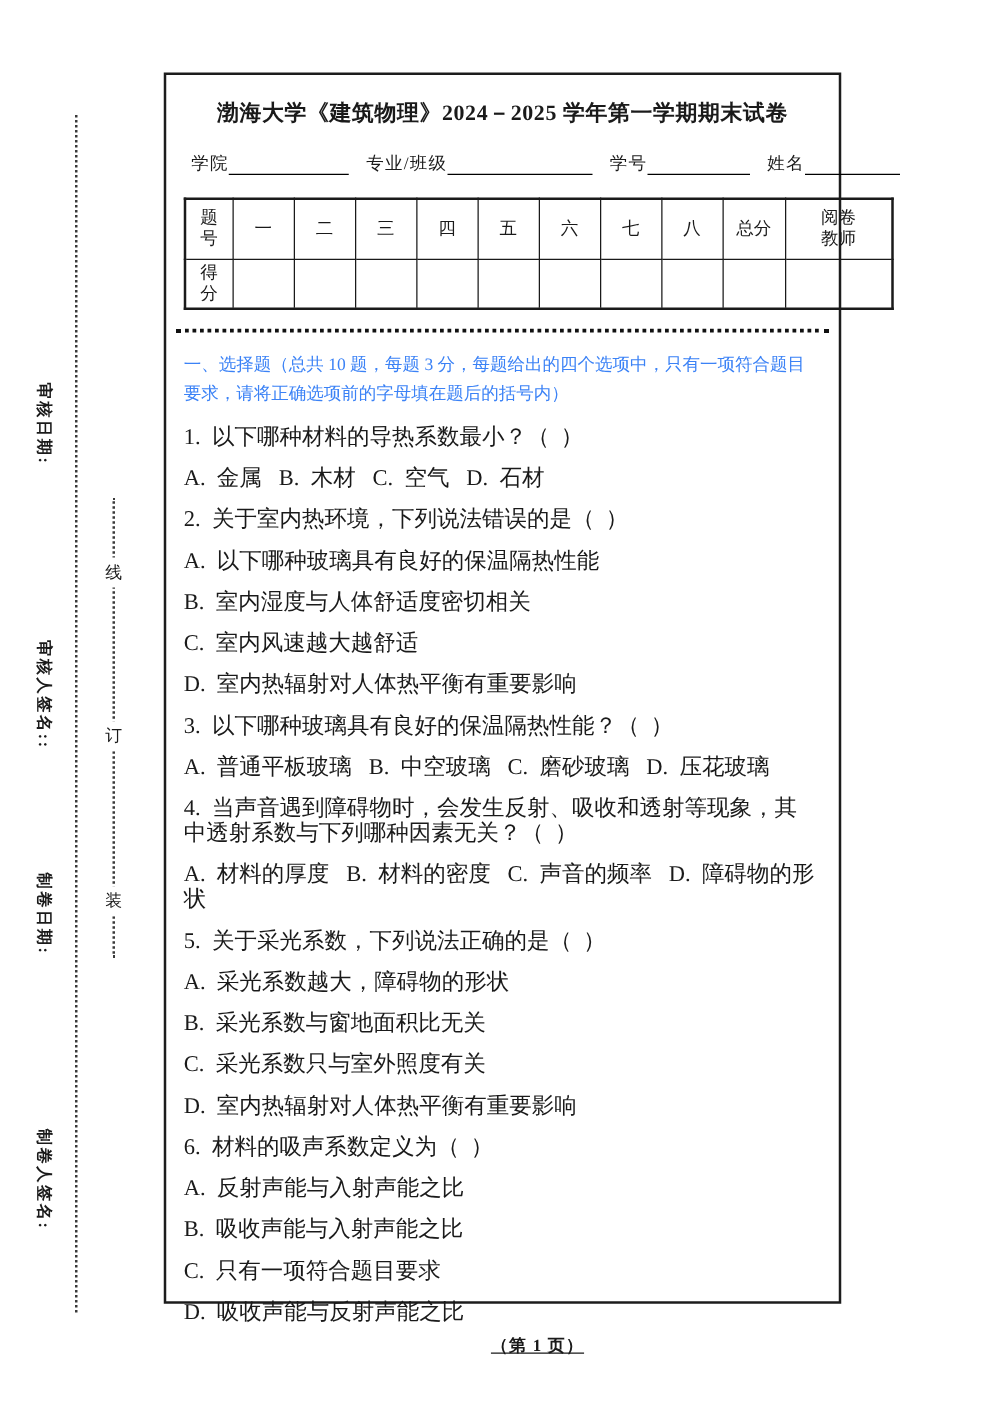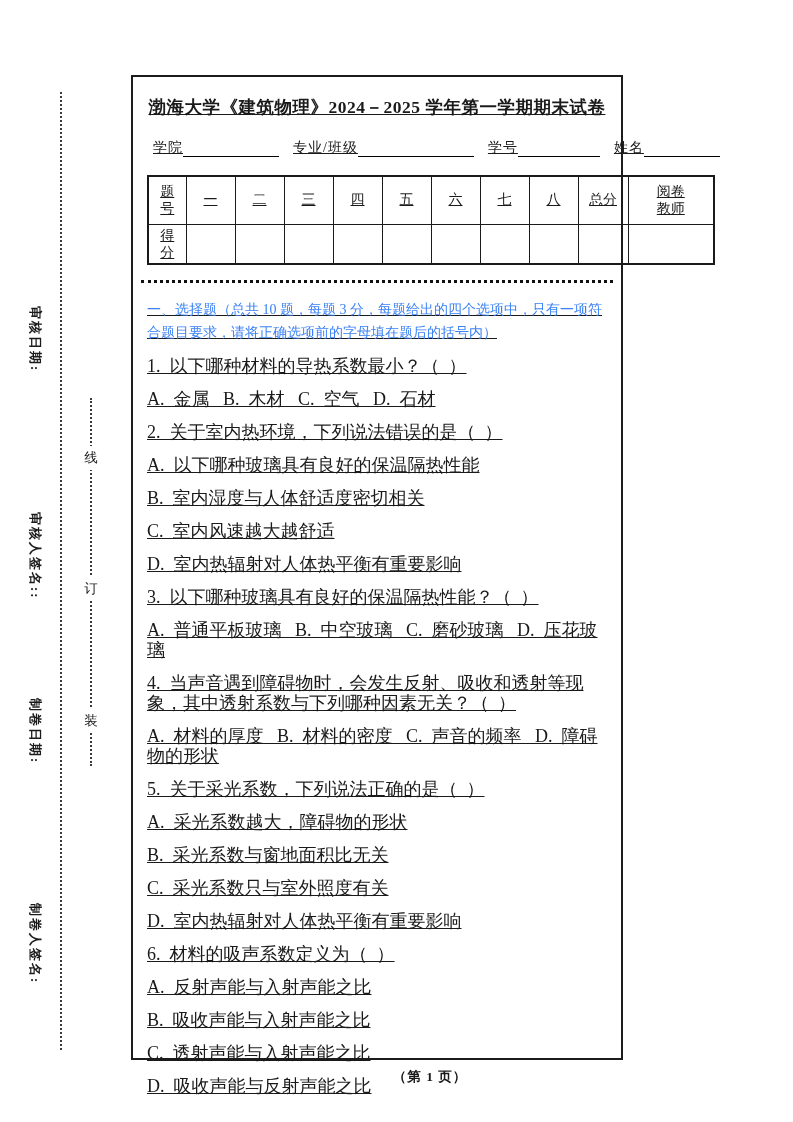--- a/index.html
+++ b/index.html
@@ -29,25 +29,24 @@
   .dotline-b { left: 90px; top: 398px; height: 368px; }
   .bchar {
     position: absolute; left: 83px; width: 16px;
     background: #fff; text-align: center;
     font-size: 13.5px; padding: 3px 0;
   }
 
   
   .sheet {
     position: absolute;
-    left: 131px; top: 75px;
-    width: 492px; height: 985px;
+    left: 131px; top: 58px;
+    width: 542px; height: 985px;
     border: 2px solid #1c1c1c;
     padding: 12px 14px 0 14px;
-    text-decoration: underline;
   }
   h1.title {
     margin: 6px 0 0 0;
     text-align: center;
     font-size: 17.5px;
     font-weight: bold;
     letter-spacing: 0.5px;
   }
   .info-line { margin-top: 20px; font-size: 14px; padding-left: 6px; white-space: nowrap; }
   .info-line .lbl { letter-spacing: 1px; text-align: right; }
@@ -91,20 +90,21 @@
   }
 
   .footer {
     position: absolute;
     left: 131px; top: 1068px;
     width: 598px;
     text-align: center;
     font-size: 13.5px;
     font-weight: bold;
     letter-spacing: 1px;
+    text-decoration: underline;
   }
 </style>
 </head>
 <body>
 
 <div class="page">
 
   <aside>
     <div class="v-label" style="top:306px">审核日期:</div>
     <div class="v-label" style="top:512px">审核人签名::</div>
@@ -196,21 +196,21 @@
 
       <p class="q">5.  关于采光系数，下列说法正确的是（  ）</p>
       <p class="q">A.  采光系数越大，障碍物的形状</p>
       <p class="q">B.  采光系数与窗地面积比无关</p>
       <p class="q">C.  采光系数只与室外照度有关</p>
       <p class="q">D.  室内热辐射对人体热平衡有重要影响</p>
 
       <p class="q">6.  材料的吸声系数定义为（  ）</p>
       <p class="q">A.  反射声能与入射声能之比</p>
       <p class="q">B.  吸收声能与入射声能之比</p>
-      <p class="q">C.  透射声能与入射声能之比</p>
+      <p class="q">C.  只有一项符合题目要求</p>
       <p class="q">D.  吸收声能与反射声能之比</p>
     </section>
 
   </main>
 
   <div class="footer">（第 1 页）</div>
 
 </div>
 
 </body></html>

